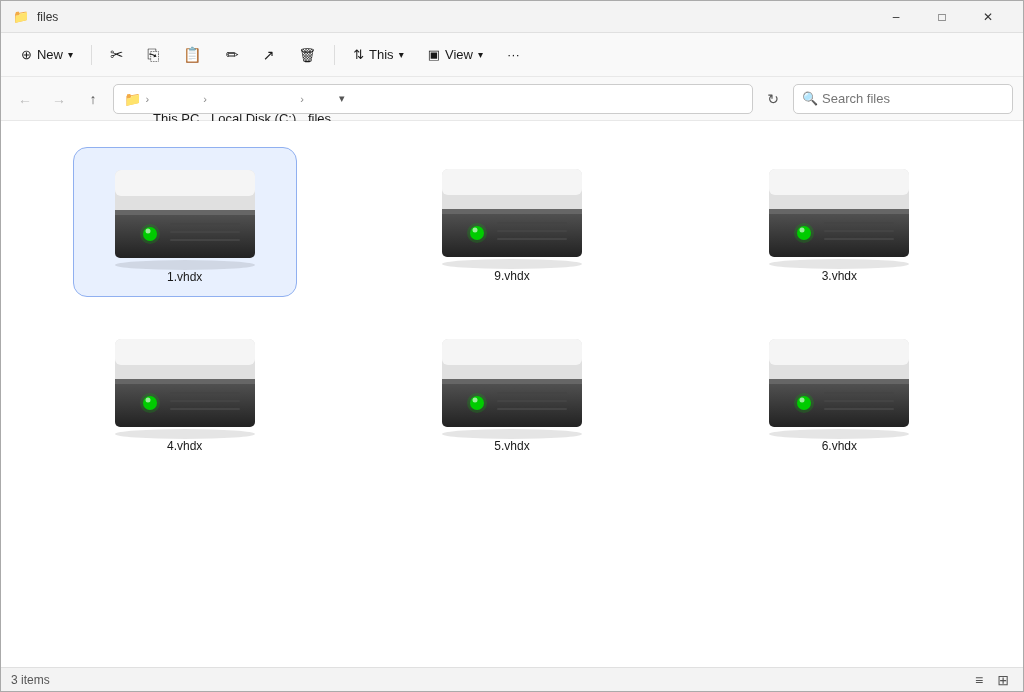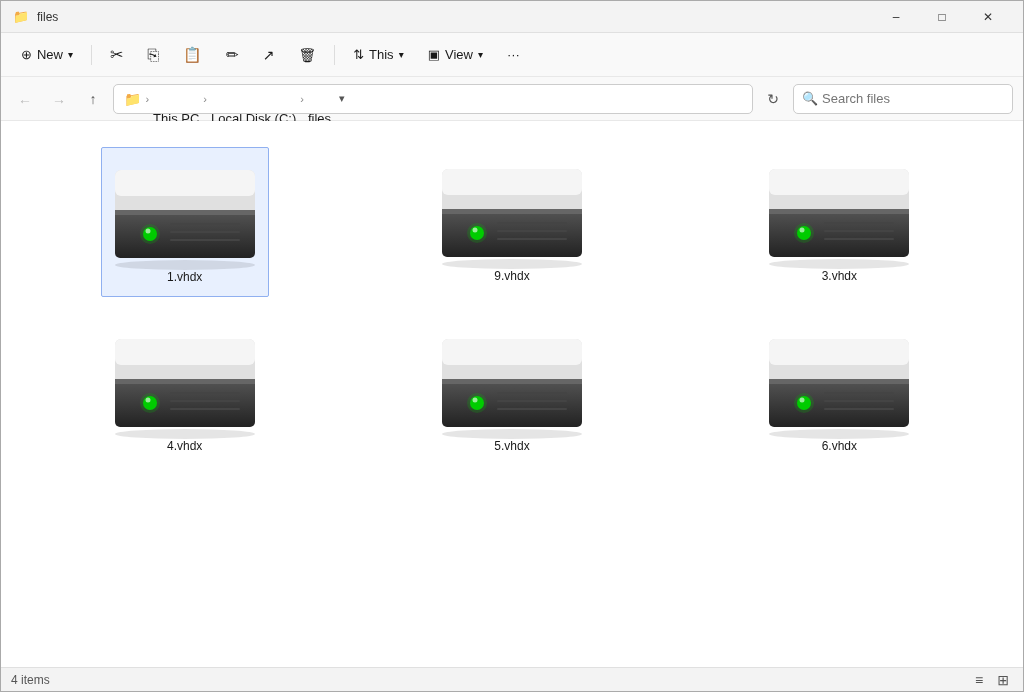--- a/index.html
+++ b/index.html
@@ -171,23 +171,23 @@
       gap: 0;
       align-content: start;
       overflow-y: auto;
     }
 
     .file-item {
       display: flex;
       flex-direction: column;
       align-items: center;
       padding: 12px;
-      border-radius: 2px;
-      cursor: pointer;
-      width: 168px;
+      border-radius: 14px;
+      cursor: pointer;
+      width: 224px;
       margin: 10px auto;
     }
     .file-item.selected {
       background: #e8f0fe;
       border: 1px solid #90b0f0;
     }
 
     .file-label {
       font-size: 12px;
       color: #1a1a1a;
@@ -441,18 +441,18 @@
         <circle cx="43" cy="71" r="2.5" fill="rgba(255,255,255,0.6)"></circle>
         <rect x="65" y="63" width="70" height="2" rx="1" fill="#444"></rect>
         <rect x="65" y="71" width="70" height="2" rx="1" fill="#444"></rect>
         <rect x="65" y="79" width="70" height="2" rx="1" fill="#444"></rect>
       </svg>
       <span class="file-label">6.vhdx</span>
     </div>
   </div>
 
 <div class="status-bar">
-  <span class="status-text">4 items</span>
+  <span class="status-text">3 items</span>
   <div class="status-view-icons">
     <button class="view-icon-btn">≡</button>
     <button class="view-icon-btn">⊞</button>
   </div>
 </div>
 
 </body></html>

